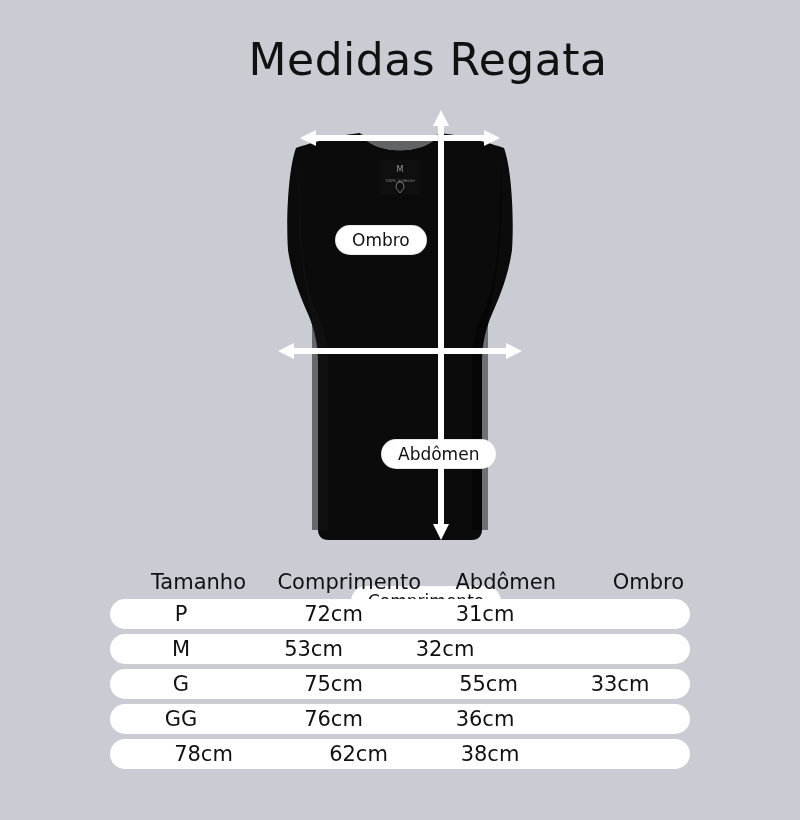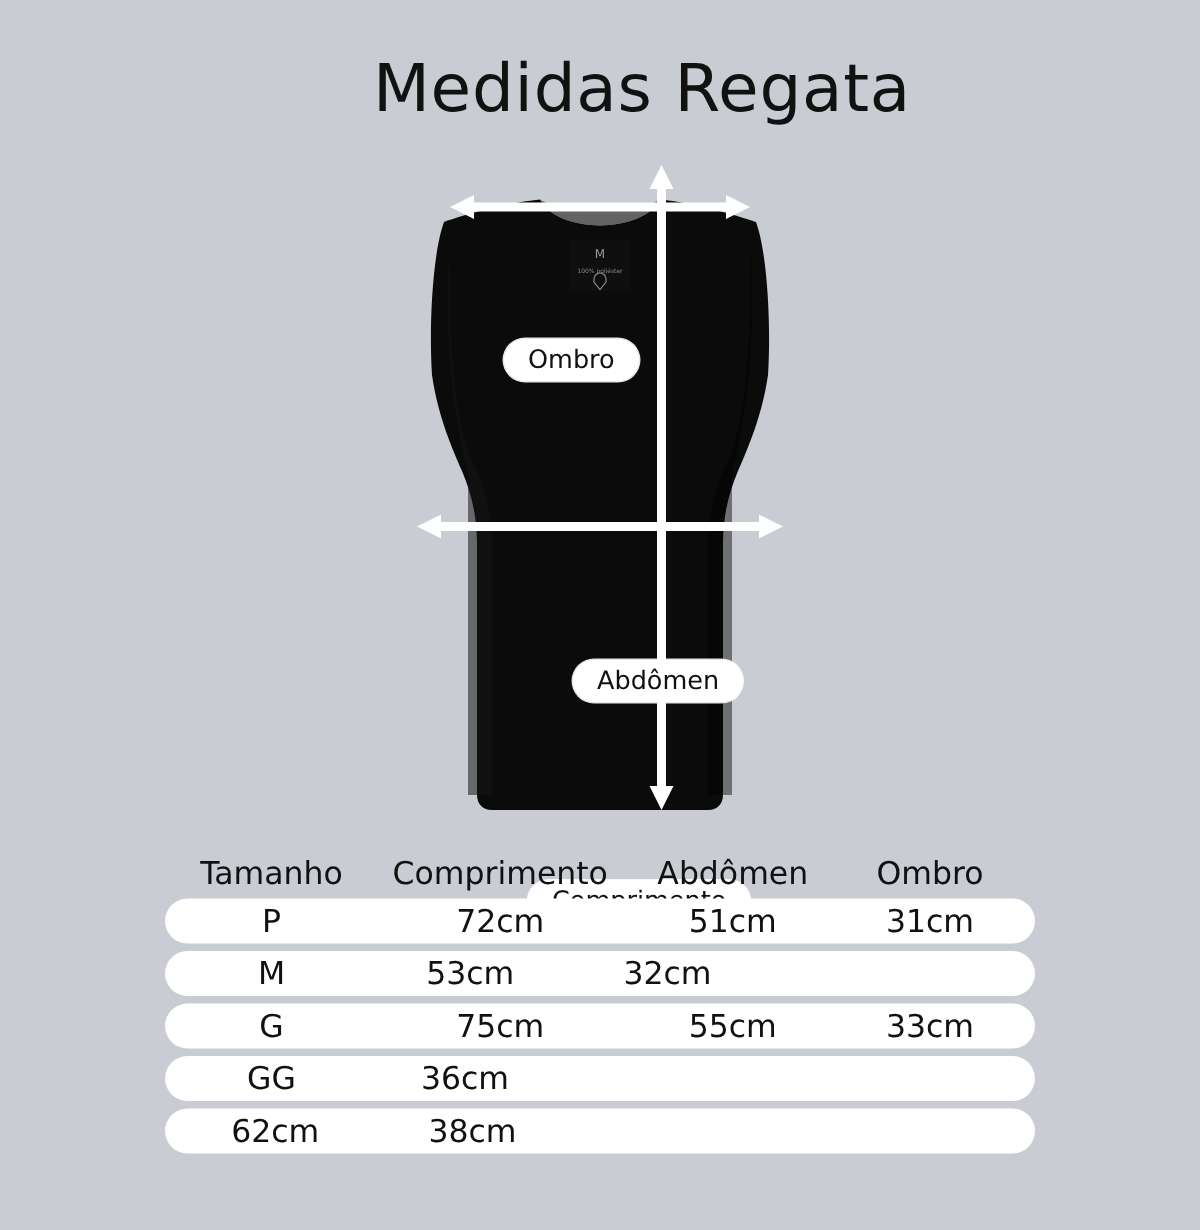--- a/index.html
+++ b/index.html
@@ -68,21 +68,21 @@
     width: 580px;
   }
   .t-head {
     display: flex;
     align-items: center;
     height: 34px;
     padding: 0 6px;
   }
   .t-head > div {
     font-size: 21px;
-    text-align: center;
+    text-align: right;
     color: #111;
   }
   .t-row {
     display: flex;
     align-items: center;
     height: 30px;
     margin-bottom: 5px;
     background: #ffffff;
     border-radius: 15px;
     padding: 0 6px;
@@ -161,35 +161,36 @@
   <div class="t-head">
     <div class="c-size">Tamanho</div>
     <div class="c-compr">Comprimento</div>
     <div class="c-abd">Abdômen</div>
     <div class="c-ombro">Ombro</div>
   </div>
 
   <div class="t-row">
     <div class="c-size">P</div>
     <div class="c-compr">72cm</div>
-    <div class="c-abd">51cm</div>
     <div class="c-ombro">31cm</div>
   </div>
   <div class="t-row">
     <div class="c-size">M</div>
     <div class="c-abd">53cm</div>
     <div class="c-ombro">32cm</div>
   </div>
   <div class="t-row">
     <div class="c-size">G</div>
     <div class="c-compr">75cm</div>
     <div class="c-abd">55cm</div>
     <div class="c-ombro">33cm</div>
   </div>
   <div class="t-row">
     <div class="c-size">GG</div>
+    <div class="c-compr">76cm</div>
     <div class="c-ombro">36cm</div>
   </div>
   <div class="t-row">
+    <div class="c-compr">78cm</div>
     <div class="c-abd">62cm</div>
     <div class="c-ombro">38cm</div>
   </div>
 </div>
 
 </body></html>

